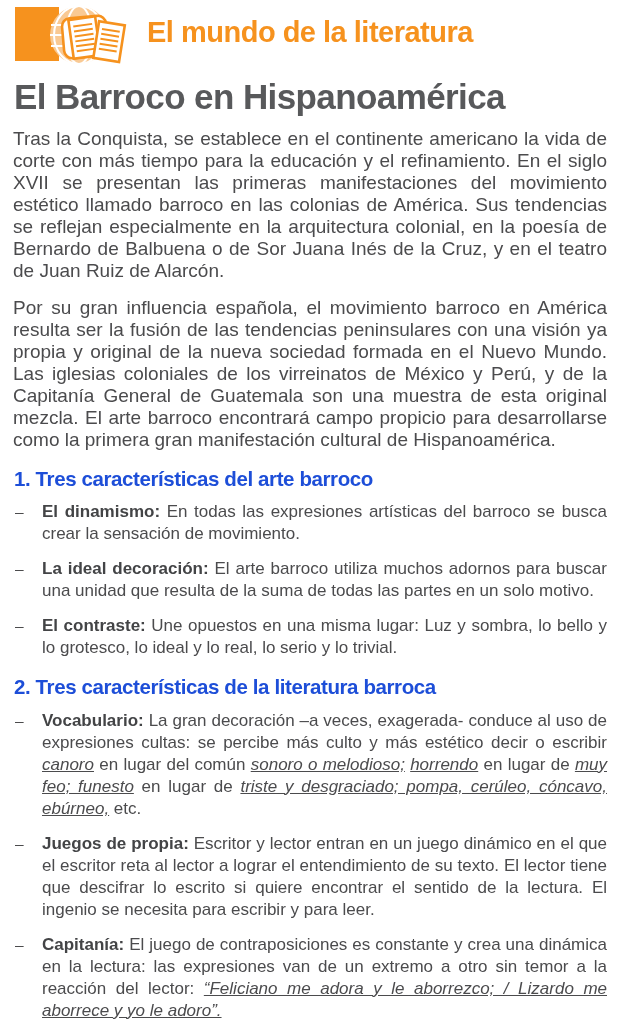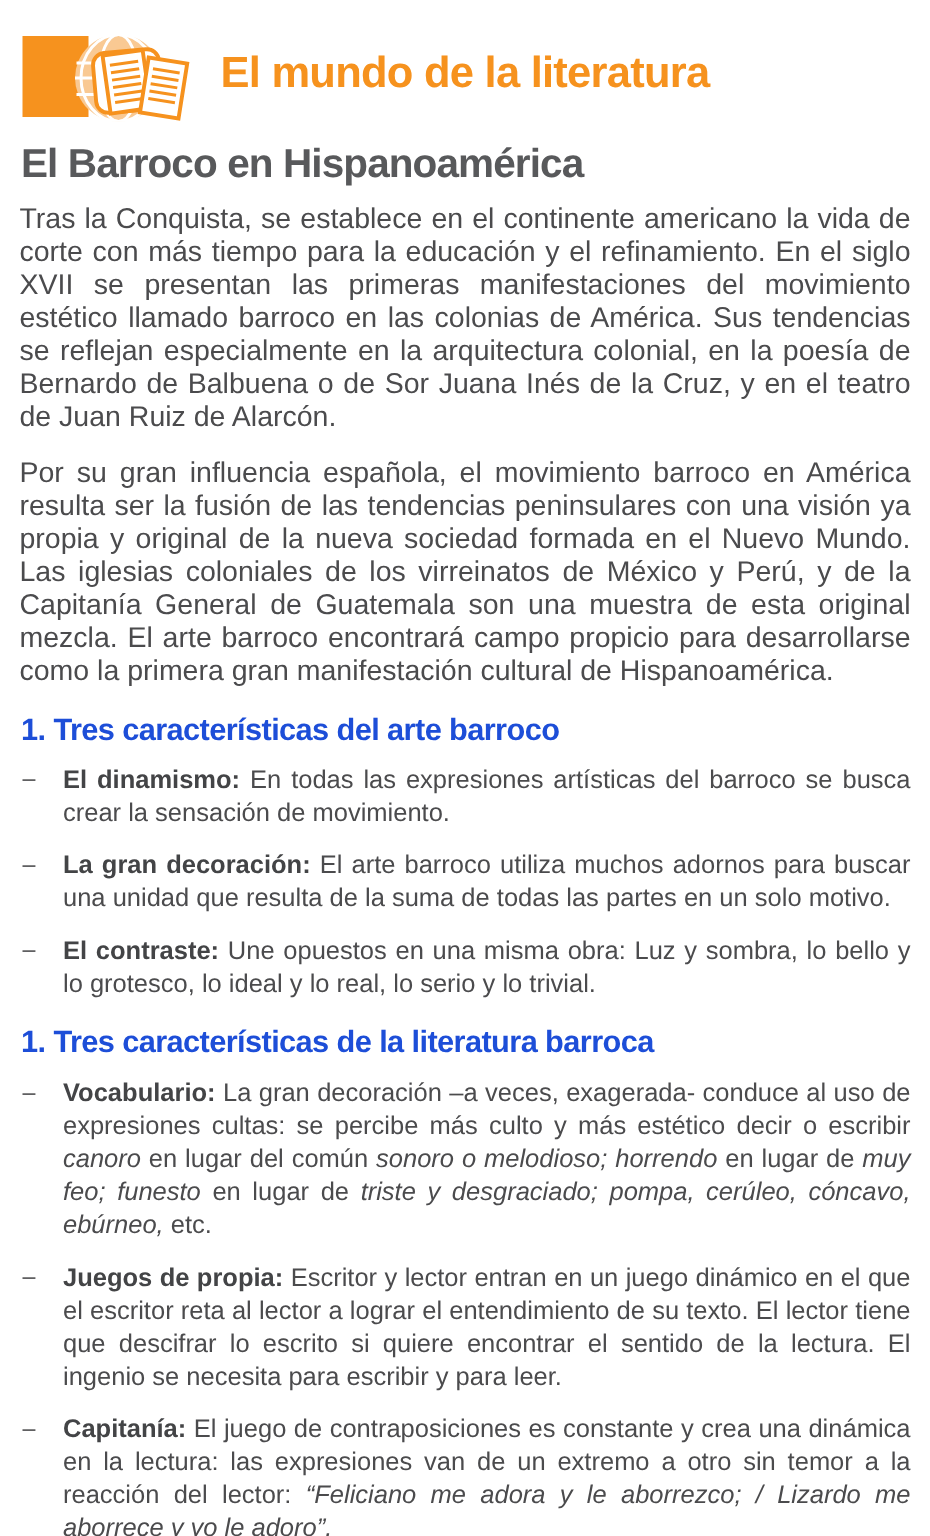--- a/index.html
+++ b/index.html
@@ -8,21 +8,21 @@
     background: #ffffff;
     width: 620px;
     height: 1024px;
     overflow: hidden;
     font-family: "Liberation Sans", "DejaVu Sans", sans-serif;
   }
   .page {
     box-sizing: border-box;
     width: 620px;
     height: 1024px;
-    padding: 21px 13px 0 13px;
+    padding: 4px 13px 0 13px;
     background: #ffffff;
   }
   
   .header {
     display: flex;
     align-items: center;
     gap: 16px;
     height: 60px;
     margin-bottom: 14px;
   }
@@ -36,21 +36,21 @@
     font-size: 29px;
     font-weight: bold;
     letter-spacing: -0.5px;
     margin: 0;
     line-height: 1;
     padding-bottom: 4px;
   }
   
   .page-title {
     color: #58595B;
-    font-size: 27px;
+    font-size: 35px;
     font-weight: bold;
     letter-spacing: -0.6px;
     margin: 6px 0 4px 1px;
     line-height: 1.1;
   }
   
   .para {
     color: #4B4B4D;
     font-size: 19px;
     line-height: 22px;
@@ -83,21 +83,21 @@
     line-height: 22px;
   }
   .li-content {
     flex: 1;
     color: #4B4B4D;
     font-size: 17px;
     line-height: 22px;
     text-align: justify;
   }
   .run-b { font-weight: bold; color: #434446; }
-  .run-i { font-style: italic; }
+  .run-i { font-style: italic; text-decoration: underline; }
 </style>
 </head>
 <body>
 
 <div class="page">
 
   <div class="header">
     <svg class="brand-icon" viewBox="0 0 118 60" xmlns="http://www.w3.org/2000/svg" aria-hidden="true">
 
       <rect x="2" y="3" width="44" height="54" fill="#F6921E"></rect>
@@ -149,29 +149,29 @@
   <p class="para">Por su gran influencia española, el movimiento barroco en América resulta ser la fusión de las tendencias peninsulares con una visión ya propia y original de la nueva sociedad formada en el Nuevo Mundo. Las iglesias coloniales de los virreinatos de México y Perú, y de la Capitanía General de Guatemala son una muestra de esta original mezcla. El arte barroco encontrará campo propicio para desarrollarse como la primera gran manifestación cultural de Hispanoamérica.</p>
 
   <h3 class="section-heading">1. Tres características del arte barroco</h3>
   <ul class="dash-list">
     <li>
       <span class="dash-marker">–</span>
       <span class="li-content"><span class="run-b">El dinamismo:</span><span> En todas las expresiones artísticas del barroco se busca crear la sensación de movimiento.</span></span>
     </li>
     <li>
       <span class="dash-marker">–</span>
-      <span class="li-content"><span class="run-b">La gran decoración:</span><span> El arte barroco utiliza muchos adornos para buscar una unidad que resulta de la suma de todas las partes en un solo motivo.</span></span>
+      <span class="li-content"><span class="run-b">La ideal decoración:</span><span> El arte barroco utiliza muchos adornos para buscar una unidad que resulta de la suma de todas las partes en un solo motivo.</span></span>
     </li>
     <li>
       <span class="dash-marker">–</span>
-      <span class="li-content"><span class="run-b">El contraste:</span><span> Une opuestos en una misma obra: Luz y sombra, lo bello y lo grotesco, lo ideal y lo real, lo serio y lo trivial.</span></span>
+      <span class="li-content"><span class="run-b">El contraste:</span><span> Une opuestos en una misma lugar: Luz y sombra, lo bello y lo grotesco, lo ideal y lo real, lo serio y lo trivial.</span></span>
     </li>
   </ul>
 
-  <h3 class="section-heading">1. Tres características de la literatura barroca</h3>
+  <h3 class="section-heading">2. Tres características de la literatura barroca</h3>
   <ul class="dash-list">
     <li>
       <span class="dash-marker">–</span>
       <span class="li-content"><span class="run-b">Vocabulario:</span><span> La gran decoración –a veces, exagerada- conduce al uso de expresiones cultas: se percibe más culto y más estético decir o escribir </span><span class="run-i">canoro</span><span> en lugar del común </span><span class="run-i">sonoro o melodioso;</span><span> </span><span class="run-i">horrendo</span><span> en lugar de </span><span class="run-i">muy feo; funesto</span><span> en lugar de </span><span class="run-i">triste y desgraciado; pompa, cerúleo, cóncavo, ebúrneo,</span><span> etc.</span></span>
     </li>
     <li>
       <span class="dash-marker">–</span>
       <span class="li-content"><span class="run-b">Juegos de propia:</span><span> Escritor y lector entran en un juego dinámico en el que el escritor reta al lector a lograr el entendimiento de su texto. El lector tiene que descifrar lo escrito si quiere encontrar el sentido de la lectura. El ingenio se necesita para escribir y para leer.</span></span>
     </li>
     <li>

